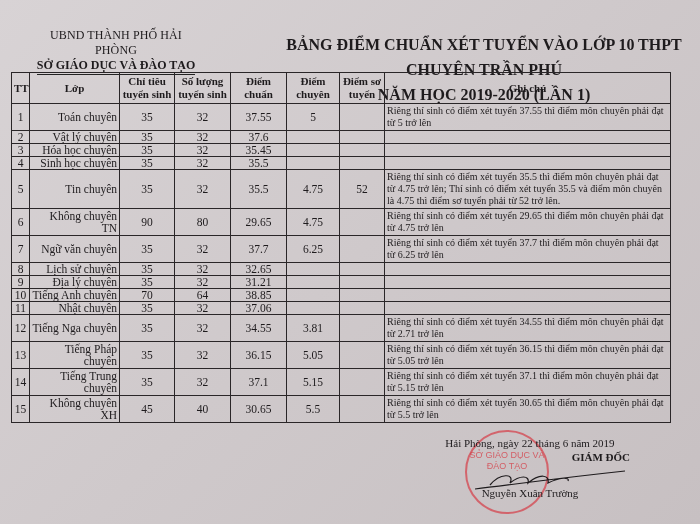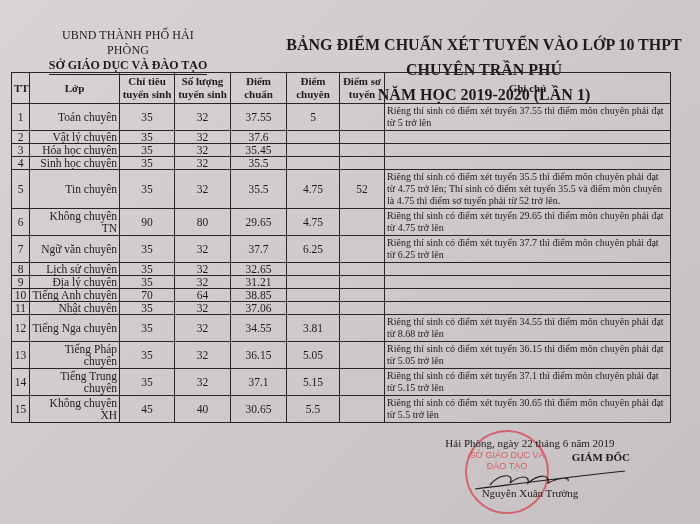--- a/index.html
+++ b/index.html
@@ -4,21 +4,21 @@
 <style>
   html, body { margin: 0; padding: 0; }
   body {
     width: 700px; height: 524px; overflow: hidden;
     background: linear-gradient(135deg, #d8d3d5 0%, #cfc9cb 50%, #c7c0c2 100%);
     font-family: "Liberation Serif", "DejaVu Serif", serif;
     color: #1e1b1d;
     position: relative;
   }
   .hdr-left {
-    position: absolute; left: 48px; top: 28px; width: 160px; text-align: center;
+    position: absolute; left: 36px; top: 28px; width: 160px; text-align: center;
     font-size: 12px; line-height: 15px;
   }
   .hdr-left .org1 { font-weight: normal; letter-spacing: 0.1px; }
   .hdr-left .org2 { font-weight: bold; border-bottom: 1px solid #222; display: inline-block; padding-bottom: 1px; }
   .hdr-right {
     position: absolute; left: 278px; top: 32px; width: 412px; text-align: center;
     font-weight: bold; font-size: 16px; line-height: 25px;
   }
   table.scores {
     position: absolute; left: 11px; top: 72px;
@@ -201,21 +201,21 @@
       <td class="c-note"></td>
     </tr>
     <tr class="r-tall">
       <td class="c-tt">12</td>
       <td class="c-lop">Tiếng Nga chuyên</td>
       <td class="c-num">35</td>
       <td class="c-num">32</td>
       <td class="c-num">34.55</td>
       <td class="c-num">3.81</td>
       <td class="c-num"></td>
-      <td class="c-note">Riêng thí sinh có điểm xét tuyển 34.55 thì điểm môn chuyên phải đạt từ 8.68 trở lên</td>
+      <td class="c-note">Riêng thí sinh có điểm xét tuyển 34.55 thì điểm môn chuyên phải đạt từ 2.71 trở lên</td>
     </tr>
     <tr class="r-tall">
       <td class="c-tt">13</td>
       <td class="c-lop">Tiếng Pháp chuyên</td>
       <td class="c-num">35</td>
       <td class="c-num">32</td>
       <td class="c-num">36.15</td>
       <td class="c-num">5.05</td>
       <td class="c-num"></td>
       <td class="c-note">Riêng thí sinh có điểm xét tuyển 36.15 thì điểm môn chuyên phải đạt từ 5.05 trở lên</td>

